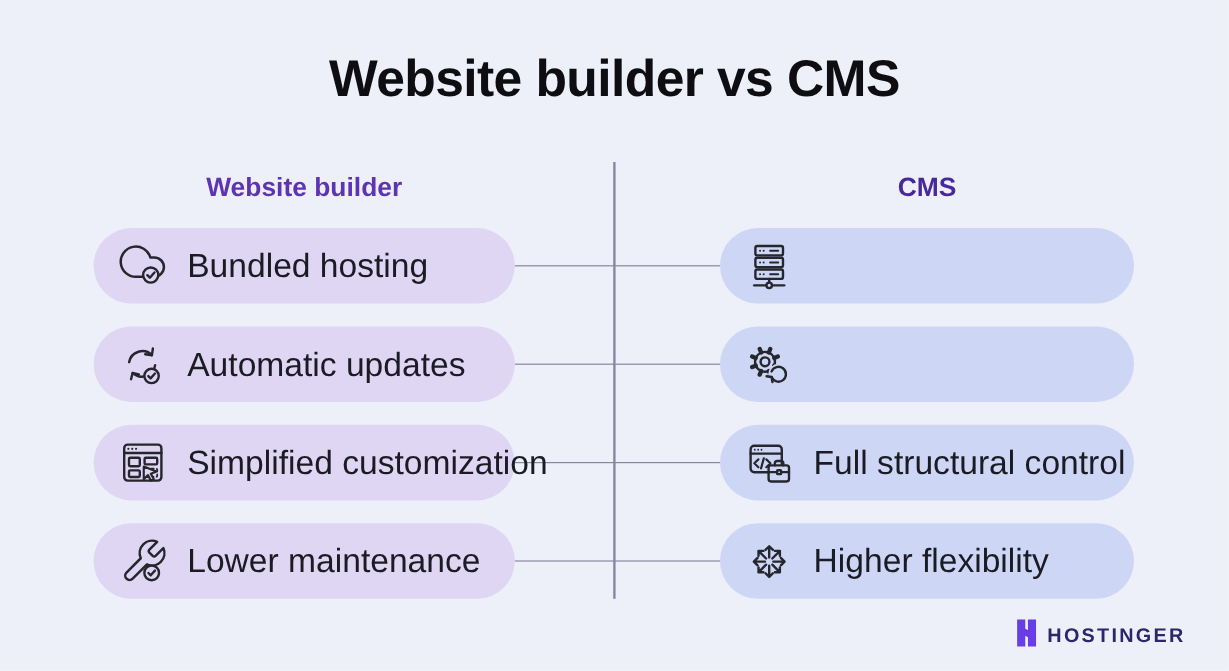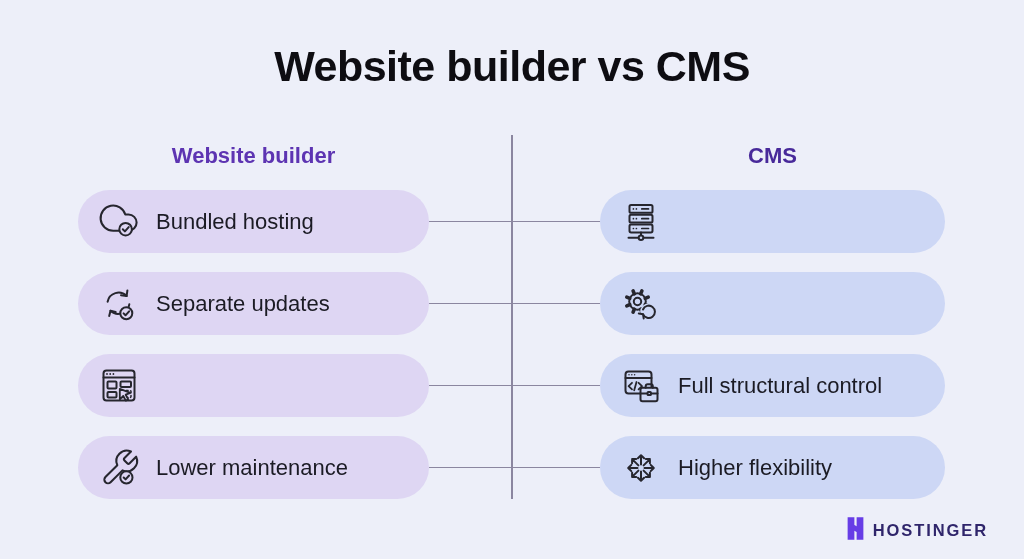--- a/index.html
+++ b/index.html
@@ -38,21 +38,21 @@
   }
   .pill.left{left:78px;width:351px;}
   .pill.right{left:600px;width:345px;}
   .pill .icon{
     width:48px;height:48px;margin-left:17px;flex:0 0 auto;
     color:var(--icon-stroke,#26262e);
   }
   .pill .icon svg{display:block;width:48px;height:48px;}
   .pill .label{
     margin-left:13px;
-    font-size:22px;color:var(--label,#1b1b24);
+    font-size:28px;color:var(--label,#1b1b24);
     white-space:nowrap;
   }
   .knock{fill:var(--pill-bg);}
   .knock2{fill:var(--pill-bg);stroke:none;}
   .brand{
     position:absolute;right:36px;bottom:13px;
     display:flex;align-items:center;gap:4px;
   }
   .brand .wordmark{
     font-size:16.5px;font-weight:700;letter-spacing:1.9px;
@@ -111,21 +111,21 @@
           <span class="icon">
             <svg viewBox="0 0 48 48" fill="none" stroke="currentColor" stroke-width="2" stroke-linecap="round" stroke-linejoin="round">
               <path d="M12.6 21.8a11.2 11.2 0 0 1 19-5.8"></path>
               <path d="M32.4 10.4l-0.8 5.6-5.6-0.8"></path>
               <path d="M34.3 24.3a11.2 11.2 0 0 1-18.8 6.5"></path>
               <path d="M14.2 36l1.3-5.2 5.2 1.2"></path>
               <circle class="knock" cx="31.3" cy="33.3" r="6"></circle>
               <path d="M28.6 33.4l1.9 1.9 3.6-4"></path>
             </svg>
           </span>
-          <span class="label">Separate updates</span>
+          <span class="label">Automatic updates</span>
         </div>
         <div class="pill right" style="--pill-bg: #cdd7f5;">
           <span class="icon">
             <svg viewBox="0 0 48 48" fill="none" stroke="currentColor" stroke-width="2" stroke-linecap="round" stroke-linejoin="round">
               <path stroke-width="3.6" d="M28.2 24.7L31.2 25.9M23.7 29.2L24.9 32.2M17.3 29.2L16.1 32.2M12.8 24.7L9.8 25.9M12.8 18.3L9.8 17.1M17.3 13.8L16.1 10.8M23.7 13.8L24.9 10.8M28.2 18.3L31.2 17.1"></path>
               <circle cx="20.5" cy="21.5" r="8.3"></circle>
               <circle cx="20.5" cy="21.5" r="3.7"></circle>
               <circle class="knock2" cx="31.8" cy="31.8" r="8.6"></circle>
               <path d="M26 29.5A6.2 6.2 0 1 1 26 34.2"></path>
               <path d="M21.8 33.5L26 34.2l.7 4.2"></path>
@@ -143,20 +143,21 @@
               <circle cx="12" cy="12" r=".9" fill="currentColor" stroke="none"></circle>
               <circle cx="15.2" cy="12" r=".9" fill="currentColor" stroke="none"></circle>
               <circle cx="18.4" cy="12" r=".9" fill="currentColor" stroke="none"></circle>
               <rect x="12.5" y="19.5" width="9" height="7" rx="1"></rect>
               <rect x="12.5" y="30" width="9" height="5.5" rx="1"></rect>
               <rect x="25.5" y="19.5" width="10.5" height="5.5" rx="1"></rect>
               <rect x="25.5" y="28.5" width="10.5" height="7" rx="1" stroke-width="1.5" stroke-dasharray="2 2.6"></rect>
               <path class="knock" stroke-width="1.8" d="M24.8 26.8l10.6 4.1-4.7 1.8 2.5 4.6-2.4 1.3-2.5-4.7-3.5 3.4z"></path>
             </svg>
           </span>
+          <span class="label">Simplified customization</span>
         </div>
         <div class="pill right" style="--pill-bg: #cdd7f5;">
           <span class="icon">
             <svg viewBox="0 0 48 48" fill="none" stroke="currentColor" stroke-width="2" stroke-linecap="round" stroke-linejoin="round">
               <rect x="8.5" y="9.5" width="26" height="22" rx="3"></rect>
               <path d="M8.5 16h26"></path>
               <circle cx="12" cy="12.8" r=".75" fill="currentColor" stroke="none"></circle>
               <circle cx="14.8" cy="12.8" r=".75" fill="currentColor" stroke="none"></circle>
               <circle cx="17.6" cy="12.8" r=".75" fill="currentColor" stroke="none"></circle>
               <path d="M15 20.8l-3.4 3.3 3.4 3.3M21.6 20.8l3.4 3.3-3.4 3.3M19.5 20l-2.3 8.3" stroke-width="1.8"></path>

